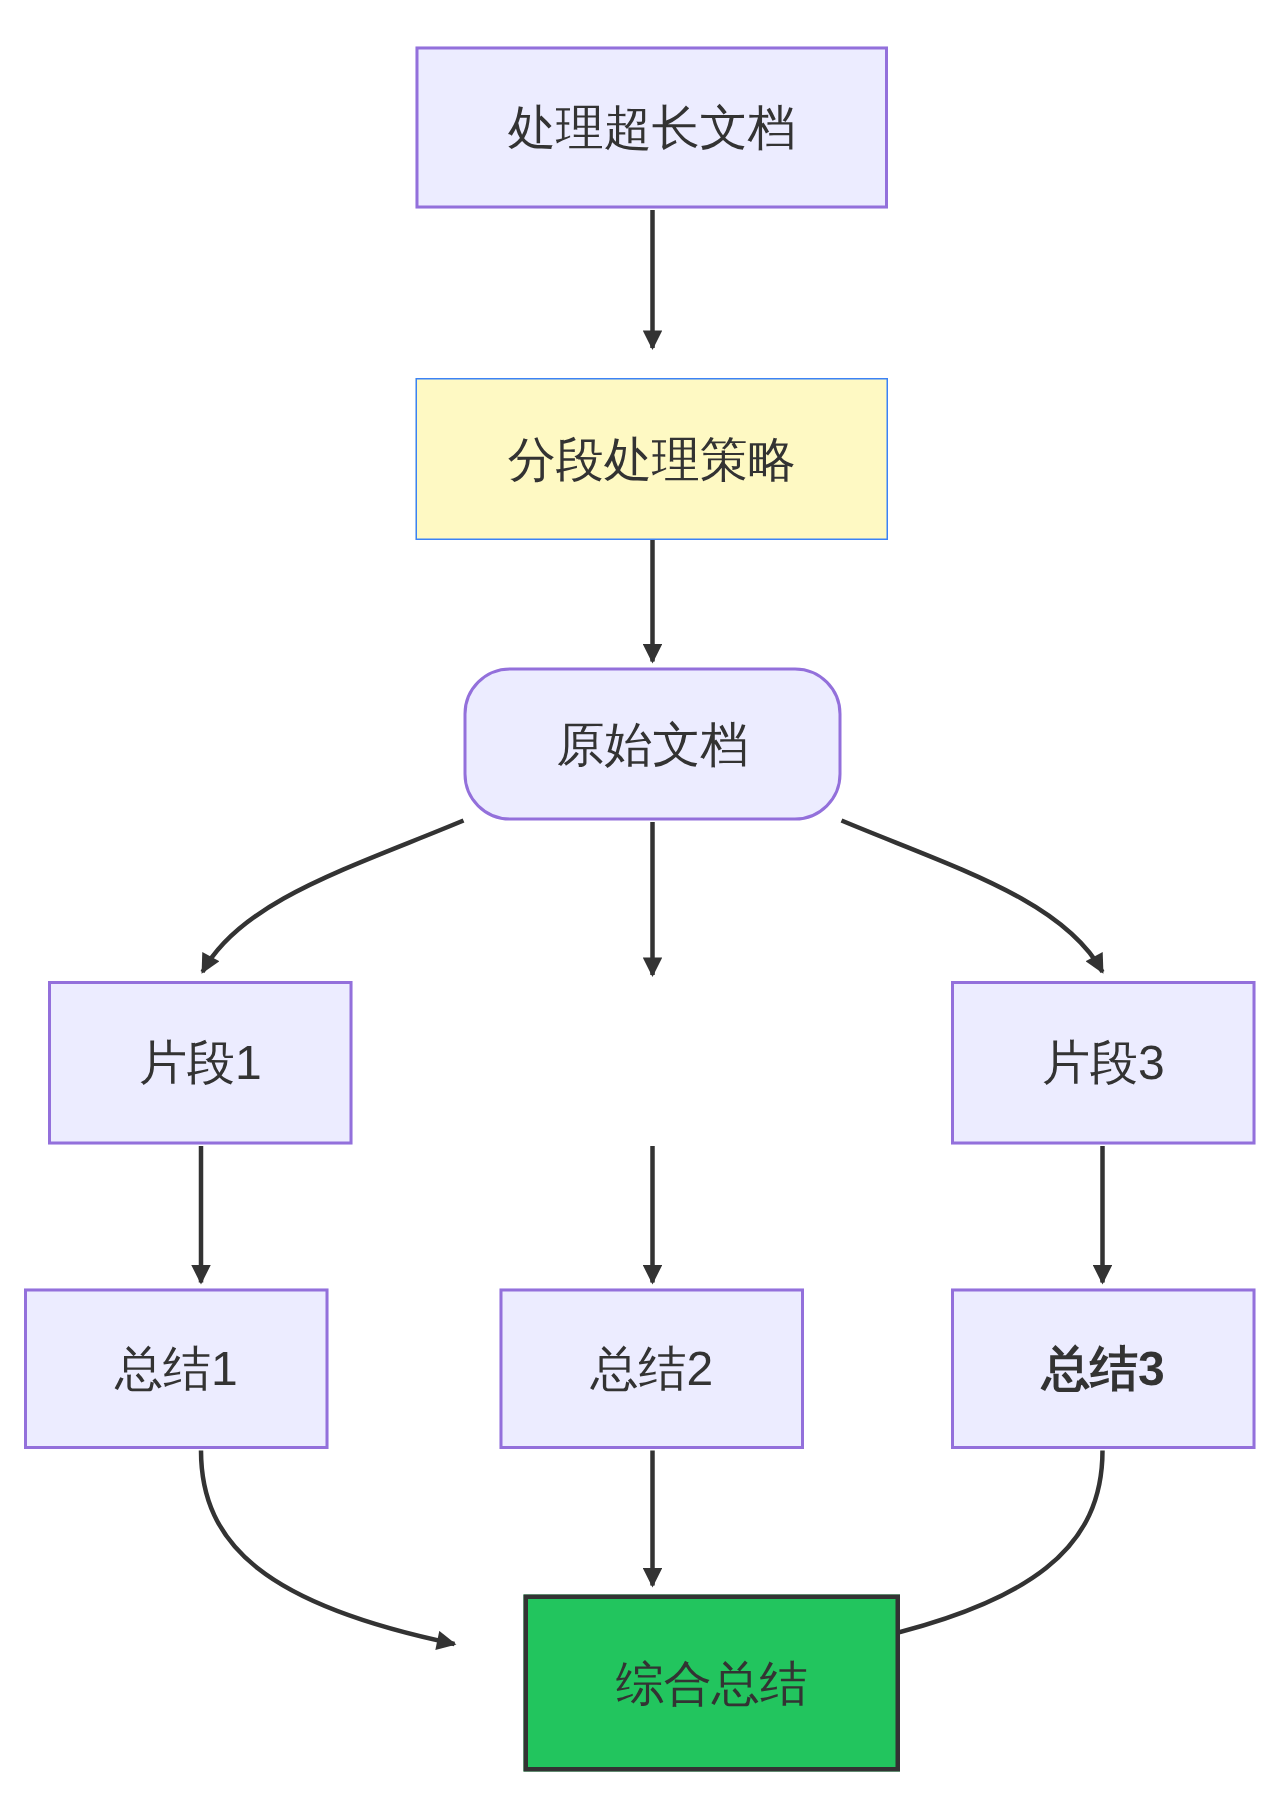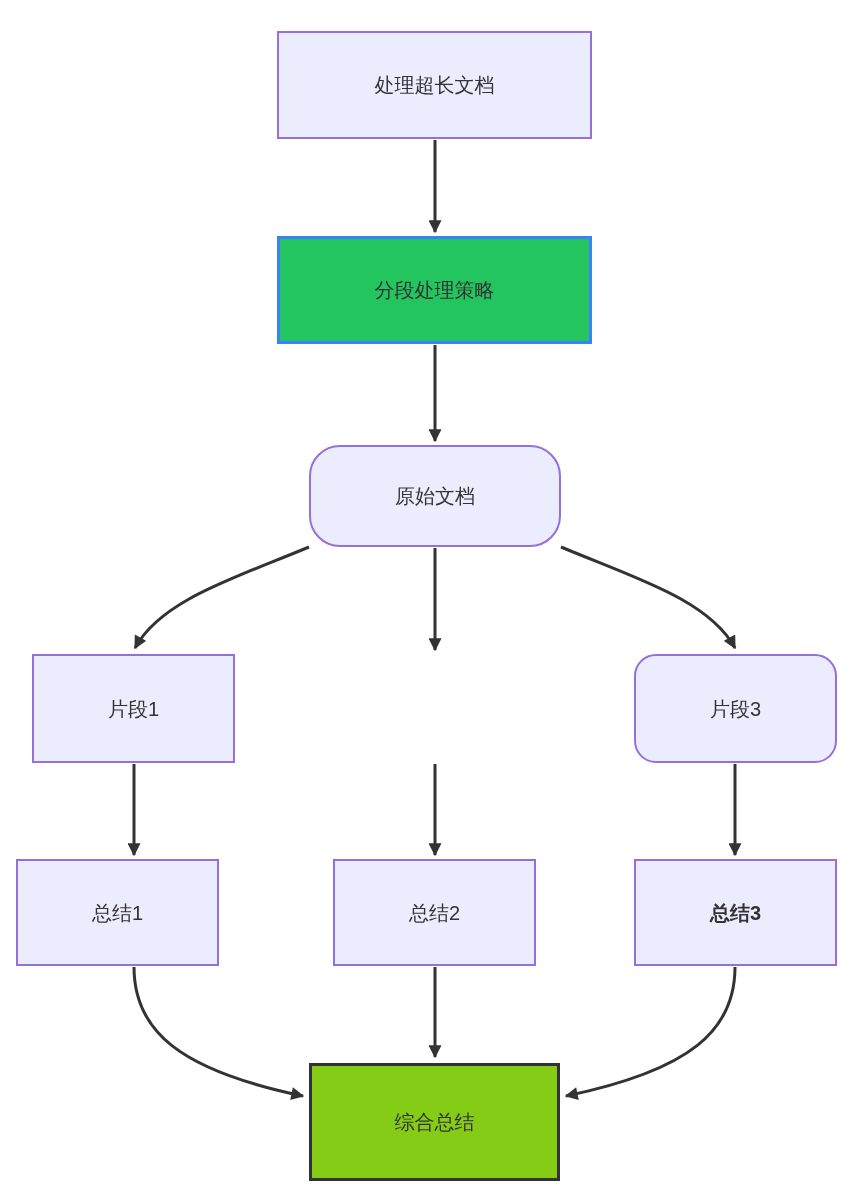--- a/index.html
+++ b/index.html
@@ -29,39 +29,41 @@
   }
   .node {
     position: absolute;
     box-sizing: border-box;
     display: flex;
     align-items: center;
     justify-content: center;
     background: #ECECFF;
     border: 2px solid #9370DB;
     color: #333333;
-    font-size: 20px;
+    font-size: 32px;
     line-height: 1.2;
     text-align: right;
   }
   .node--highlight {
-    background: #22c55e;
-    border: 3px solid #3b82f6;
+    background: #fef9c3;
+    border: 1px solid #3b82f6;
+    margin-top: 16px;
   }
   .node--result {
-    background: #84cc16;
+    background: #22c55e;
     border: 3px solid #333333;
+    margin-left: 40px;
   }
   
   .n-task     { left: 277px; top: 31px;   width: 315px; height: 108px; }
   .n-strategy { left: 277px; top: 236px;  width: 315px; height: 108px; }
   .n-doc      { left: 309px; top: 445px;  width: 252px; height: 102px; border-radius: 31px; }
   .n-seg1     { left: 32px;  top: 654px;  width: 203px; height: 109px; }
   .n-seg2     { left: 333px; top: 654px;  width: 203px; height: 109px; }
-  .n-seg3     { left: 634px; top: 654px;  width: 203px; height: 109px; border-radius: 22px; }
+  .n-seg3     { left: 634px; top: 654px;  width: 203px; height: 109px; }
   .n-sum1     { left: 16px;  top: 859px;  width: 203px; height: 107px; }
   .n-sum2     { left: 333px; top: 859px;  width: 203px; height: 107px; }
   .n-sum3     { left: 634px; top: 859px;  width: 203px; height: 107px; font-weight: bold; }
   .n-final    { left: 309px; top: 1063px; width: 251px; height: 118px; }
 </style>
 </head>
 <body>
 
 <div class="canvas">
 

